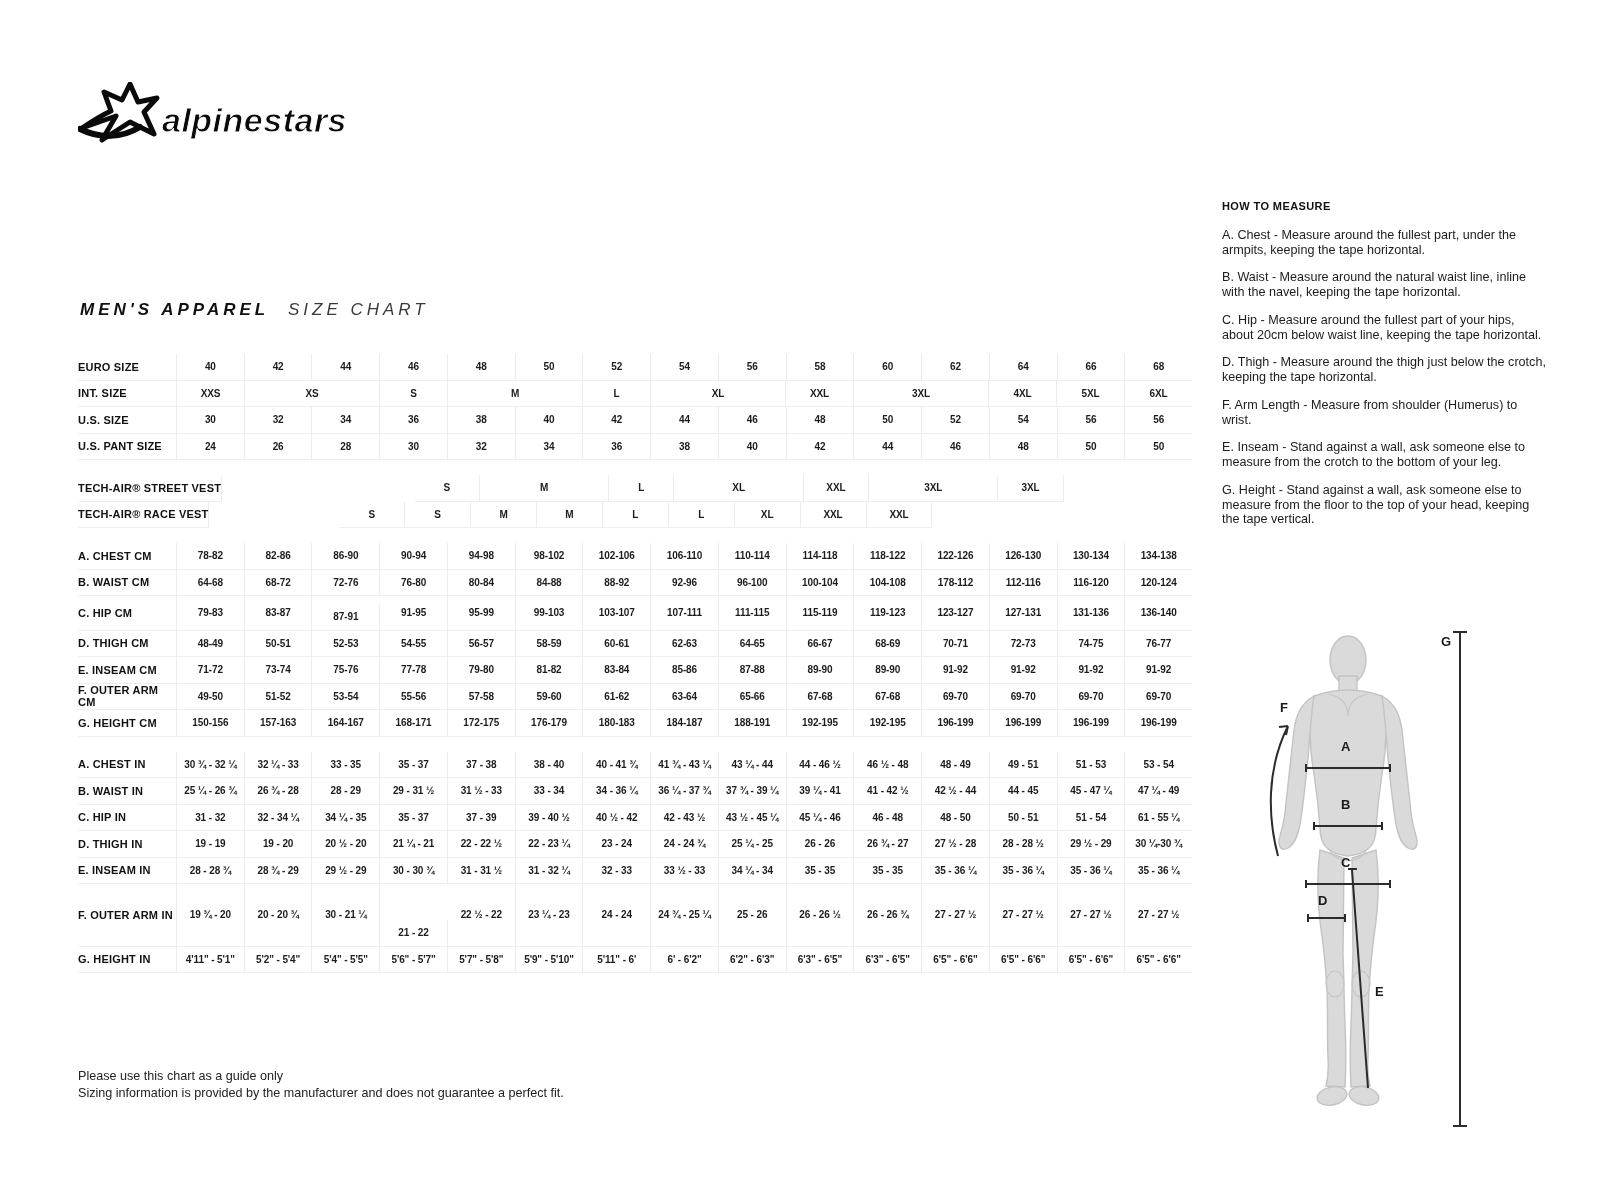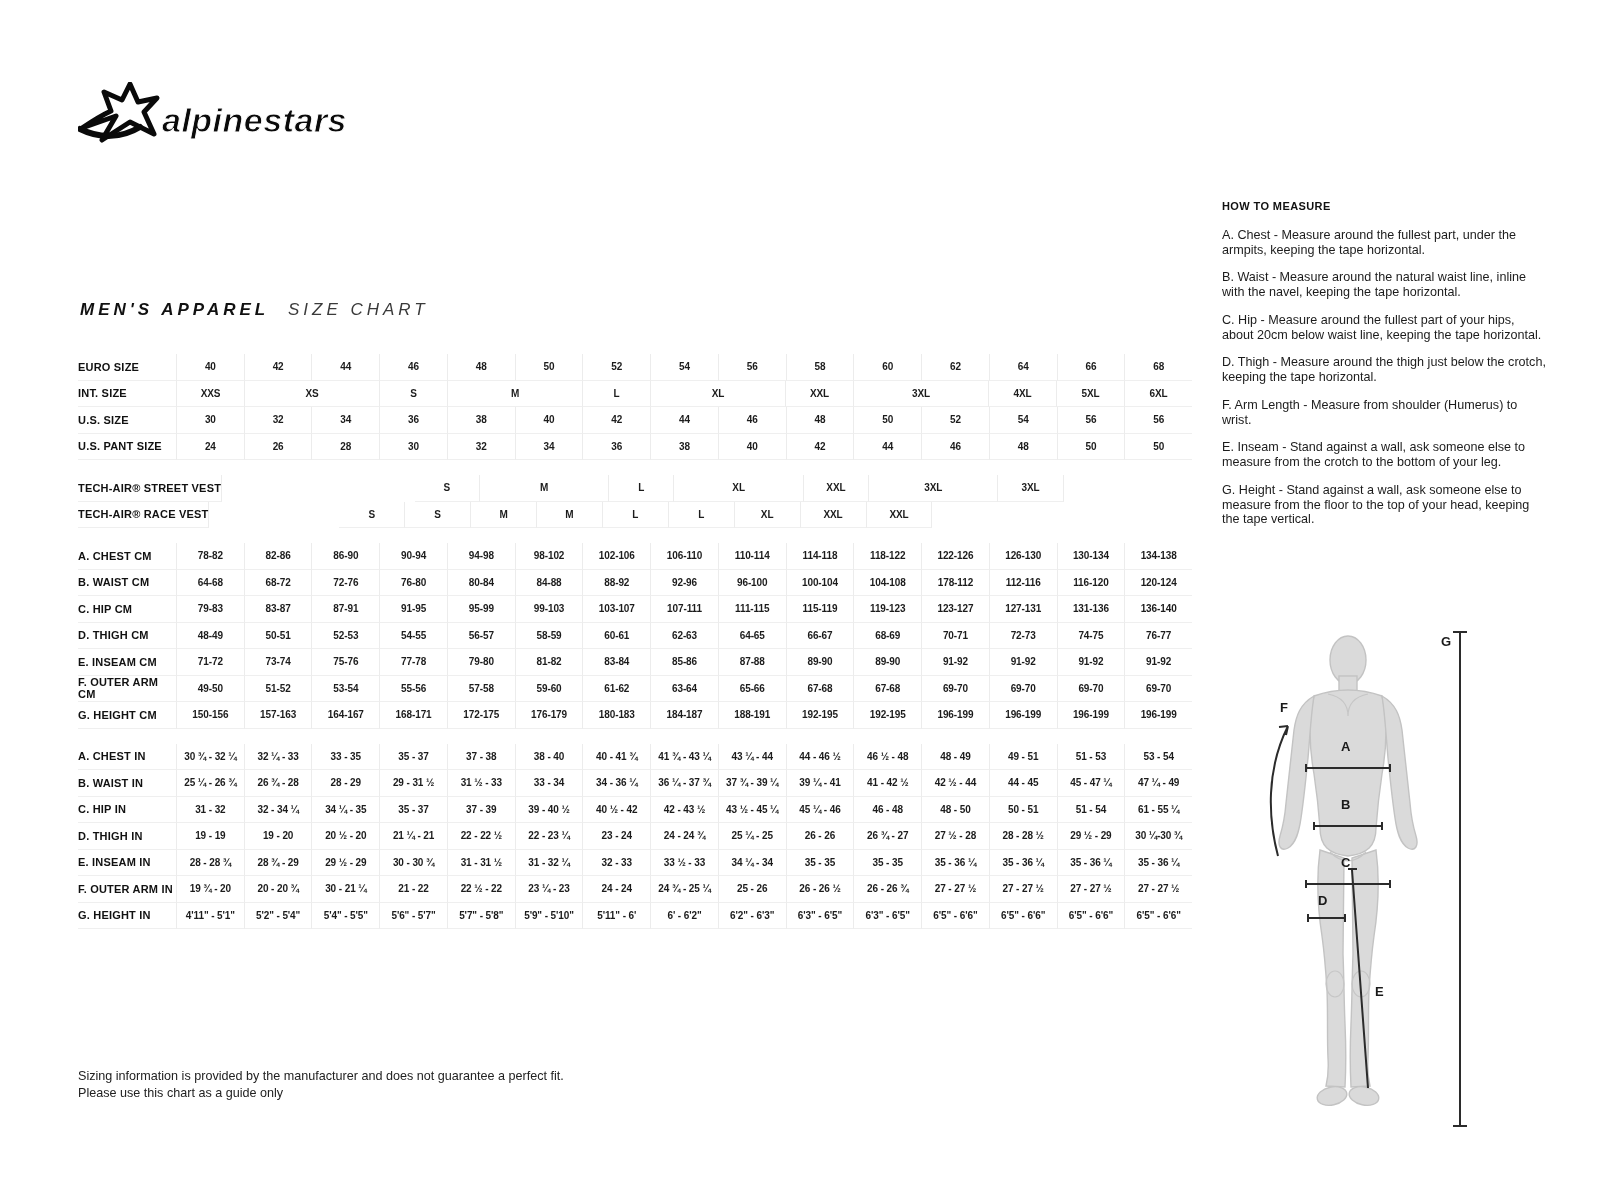--- a/index.html
+++ b/index.html
@@ -198,21 +198,21 @@
         <div class="cell" style="flex: 1 1 0px;">104-108</div>
         <div class="cell" style="flex: 1 1 0px;">178-112</div>
         <div class="cell" style="flex: 1 1 0px;">112-116</div>
         <div class="cell" style="flex: 1 1 0px;">116-120</div>
         <div class="cell" style="flex: 1 1 0px;">120-124</div>
       </div>
       <div class="trow">
         <div class="tlabel">C. HIP CM</div>
         <div class="cell" style="flex: 1 1 0px;">79-83</div>
         <div class="cell" style="flex: 1 1 0px;">83-87</div>
-        <div class="cell" style="flex: 1 1 0px;">87-91</div>
+        <div class="cell" style="flex: 1 1 0px; margin-top: 8px;">87-91</div>
         <div class="cell" style="flex: 1 1 0px;">91-95</div>
         <div class="cell" style="flex: 1 1 0px;">95-99</div>
         <div class="cell" style="flex: 1 1 0px;">99-103</div>
         <div class="cell" style="flex: 1 1 0px;">103-107</div>
         <div class="cell" style="flex: 1 1 0px;">107-111</div>
         <div class="cell" style="flex: 1 1 0px;">111-115</div>
         <div class="cell" style="flex: 1 1 0px;">115-119</div>
         <div class="cell" style="flex: 1 1 0px;">119-123</div>
         <div class="cell" style="flex: 1 1 0px;">123-127</div>
         <div class="cell" style="flex: 1 1 0px;">127-131</div>
@@ -381,21 +381,21 @@
         <div class="cell" style="flex: 1 1 0px;">35  - 36 ¼</div>
         <div class="cell" style="flex: 1 1 0px;">35  - 36 ¼</div>
         <div class="cell" style="flex: 1 1 0px;">35  - 36 ¼</div>
         <div class="cell" style="flex: 1 1 0px;">35  - 36 ¼</div>
       </div>
       <div class="trow">
         <div class="tlabel">F. OUTER ARM IN</div>
         <div class="cell" style="flex: 1 1 0px;">19 ¾ - 20</div>
         <div class="cell" style="flex: 1 1 0px;">20  - 20 ¾</div>
         <div class="cell" style="flex: 1 1 0px;">30  - 21 ¼</div>
-        <div class="cell" style="flex: 1 1 0px;">21  - 22</div>
+        <div class="cell" style="flex: 1 1 0px; margin-top: 36px;">21  - 22</div>
         <div class="cell" style="flex: 1 1 0px;">22 ½ - 22</div>
         <div class="cell" style="flex: 1 1 0px;">23 ¼ - 23</div>
         <div class="cell" style="flex: 1 1 0px;">24 - 24</div>
         <div class="cell" style="flex: 1 1 0px;">24 ¾ - 25 ¼</div>
         <div class="cell" style="flex: 1 1 0px;">25  - 26</div>
         <div class="cell" style="flex: 1 1 0px;">26  - 26 ½</div>
         <div class="cell" style="flex: 1 1 0px;">26  - 26 ¾</div>
         <div class="cell" style="flex: 1 1 0px;">27  - 27 ½</div>
         <div class="cell" style="flex: 1 1 0px;">27  - 27 ½</div>
         <div class="cell" style="flex: 1 1 0px;">27  - 27 ½</div>
@@ -487,15 +487,15 @@
       <text class="mlabel" x="32" y="94">F</text>
     </g>
     <g>
       <path class="meas" d="M212,14 V508 M205,14 h14 M205,508 h14"></path>
       <text class="mlabel" x="193" y="28">G</text>
     </g>
   </svg>
 </div>
 
 <div class="footer">
+  <div>Please use this chart as a guide only</div>
   <div>Sizing information is provided by the manufacturer and does not guarantee a perfect fit.</div>
-  <div>Please use this chart as a guide only</div>
 </div>
 
 </body></html>

